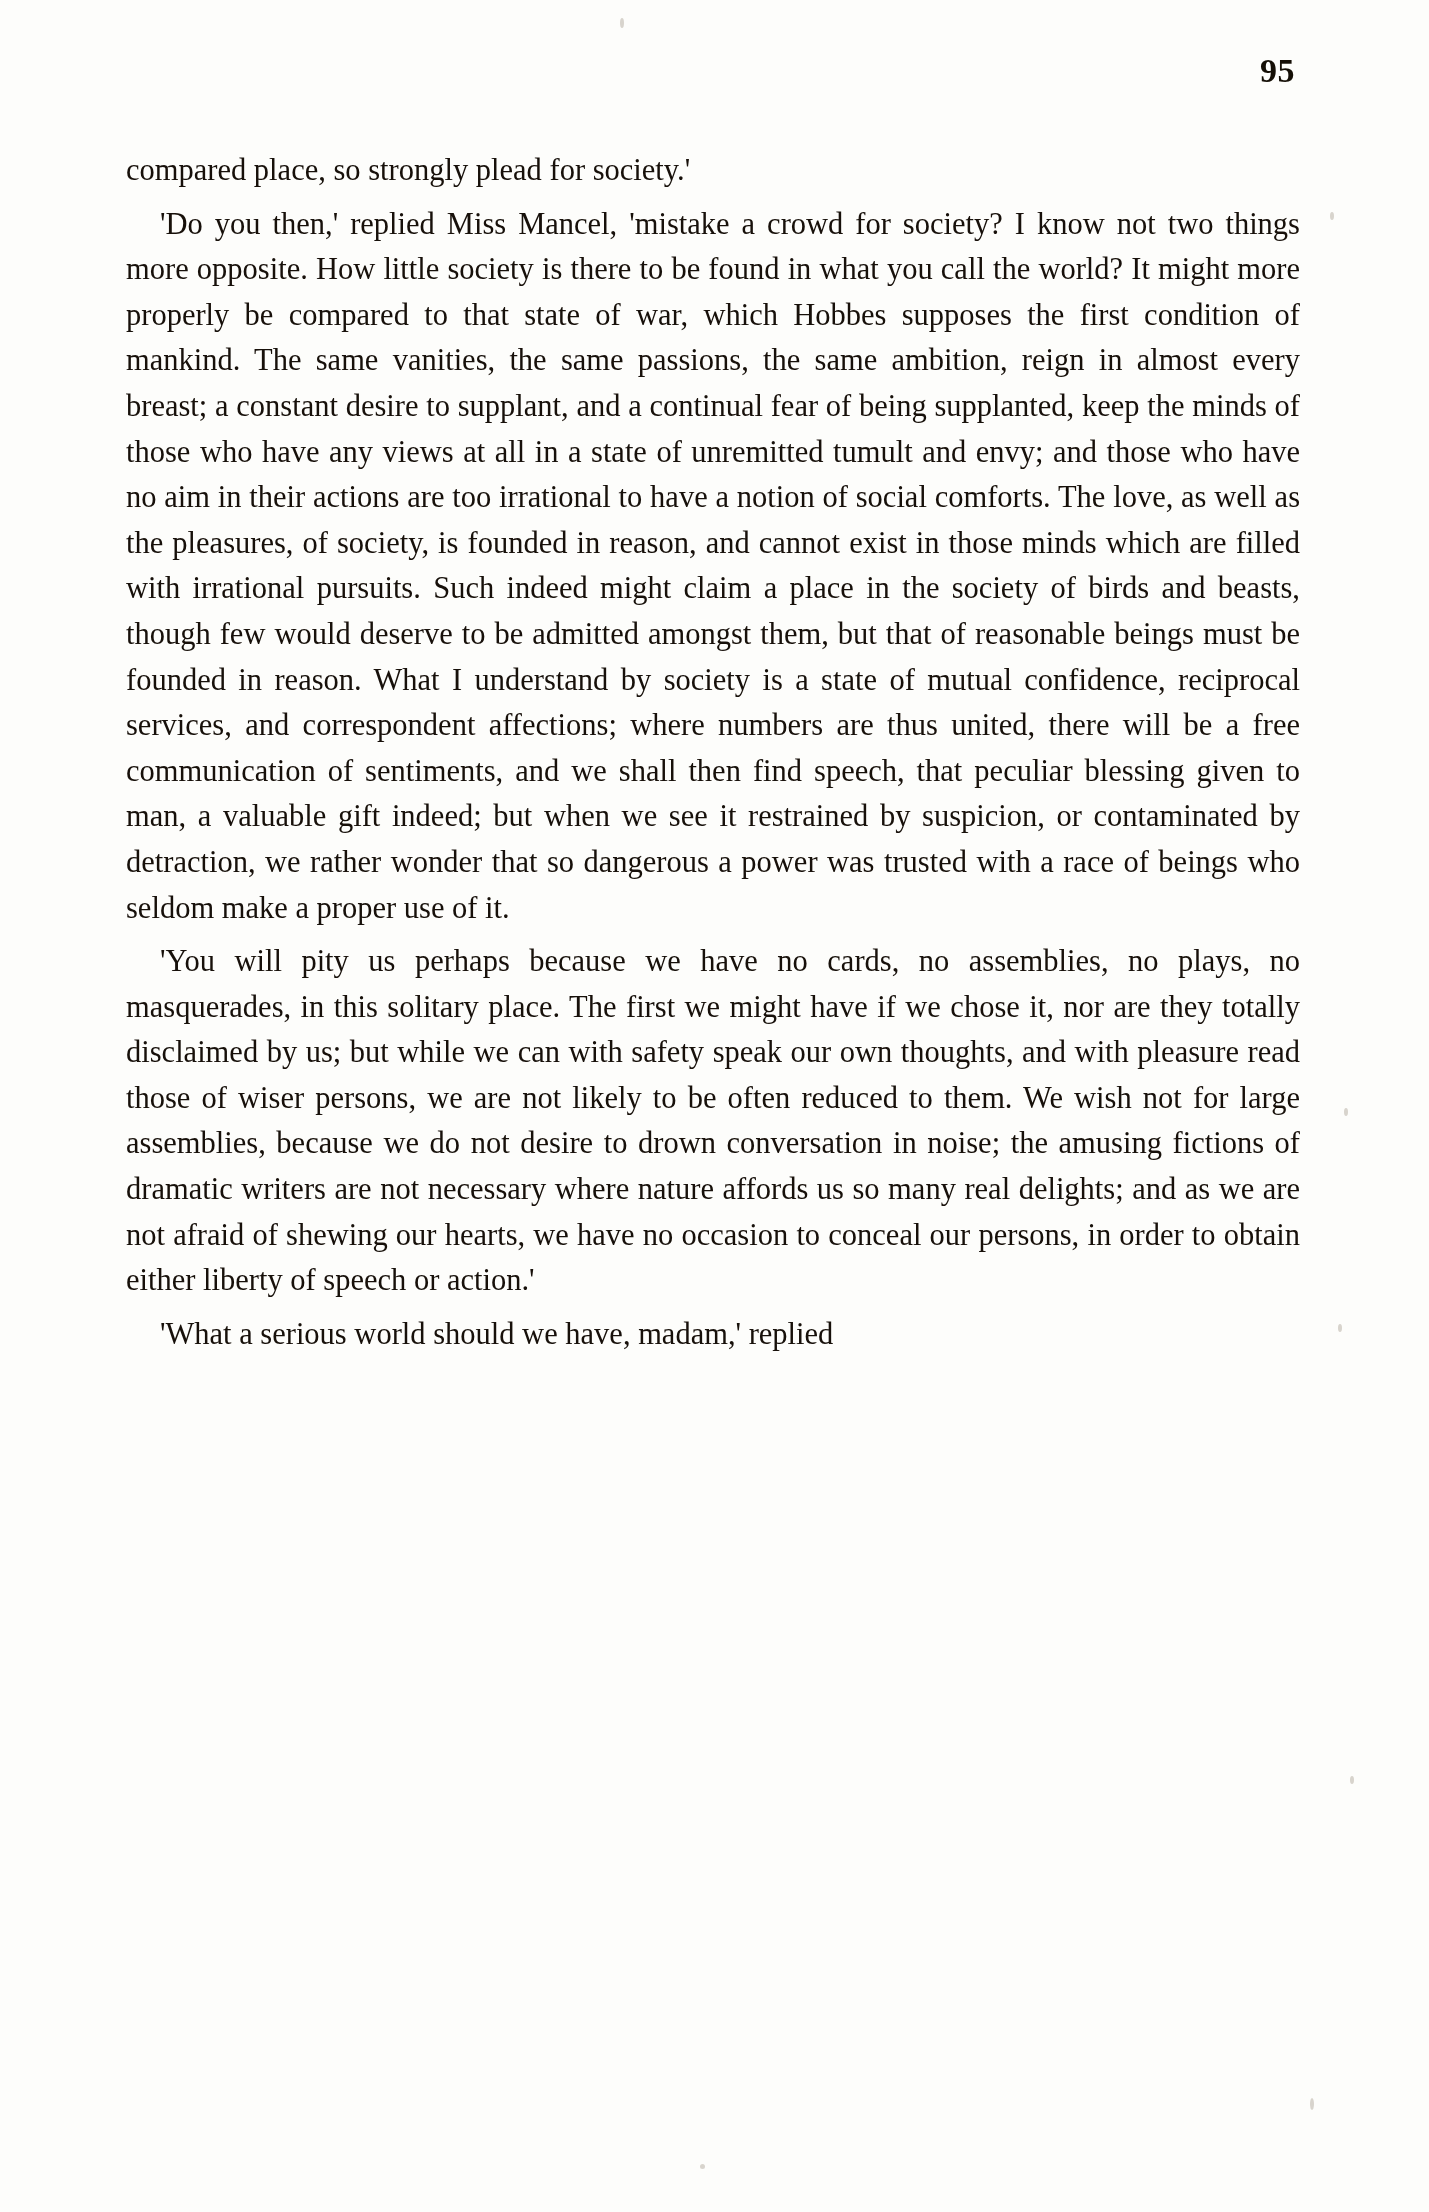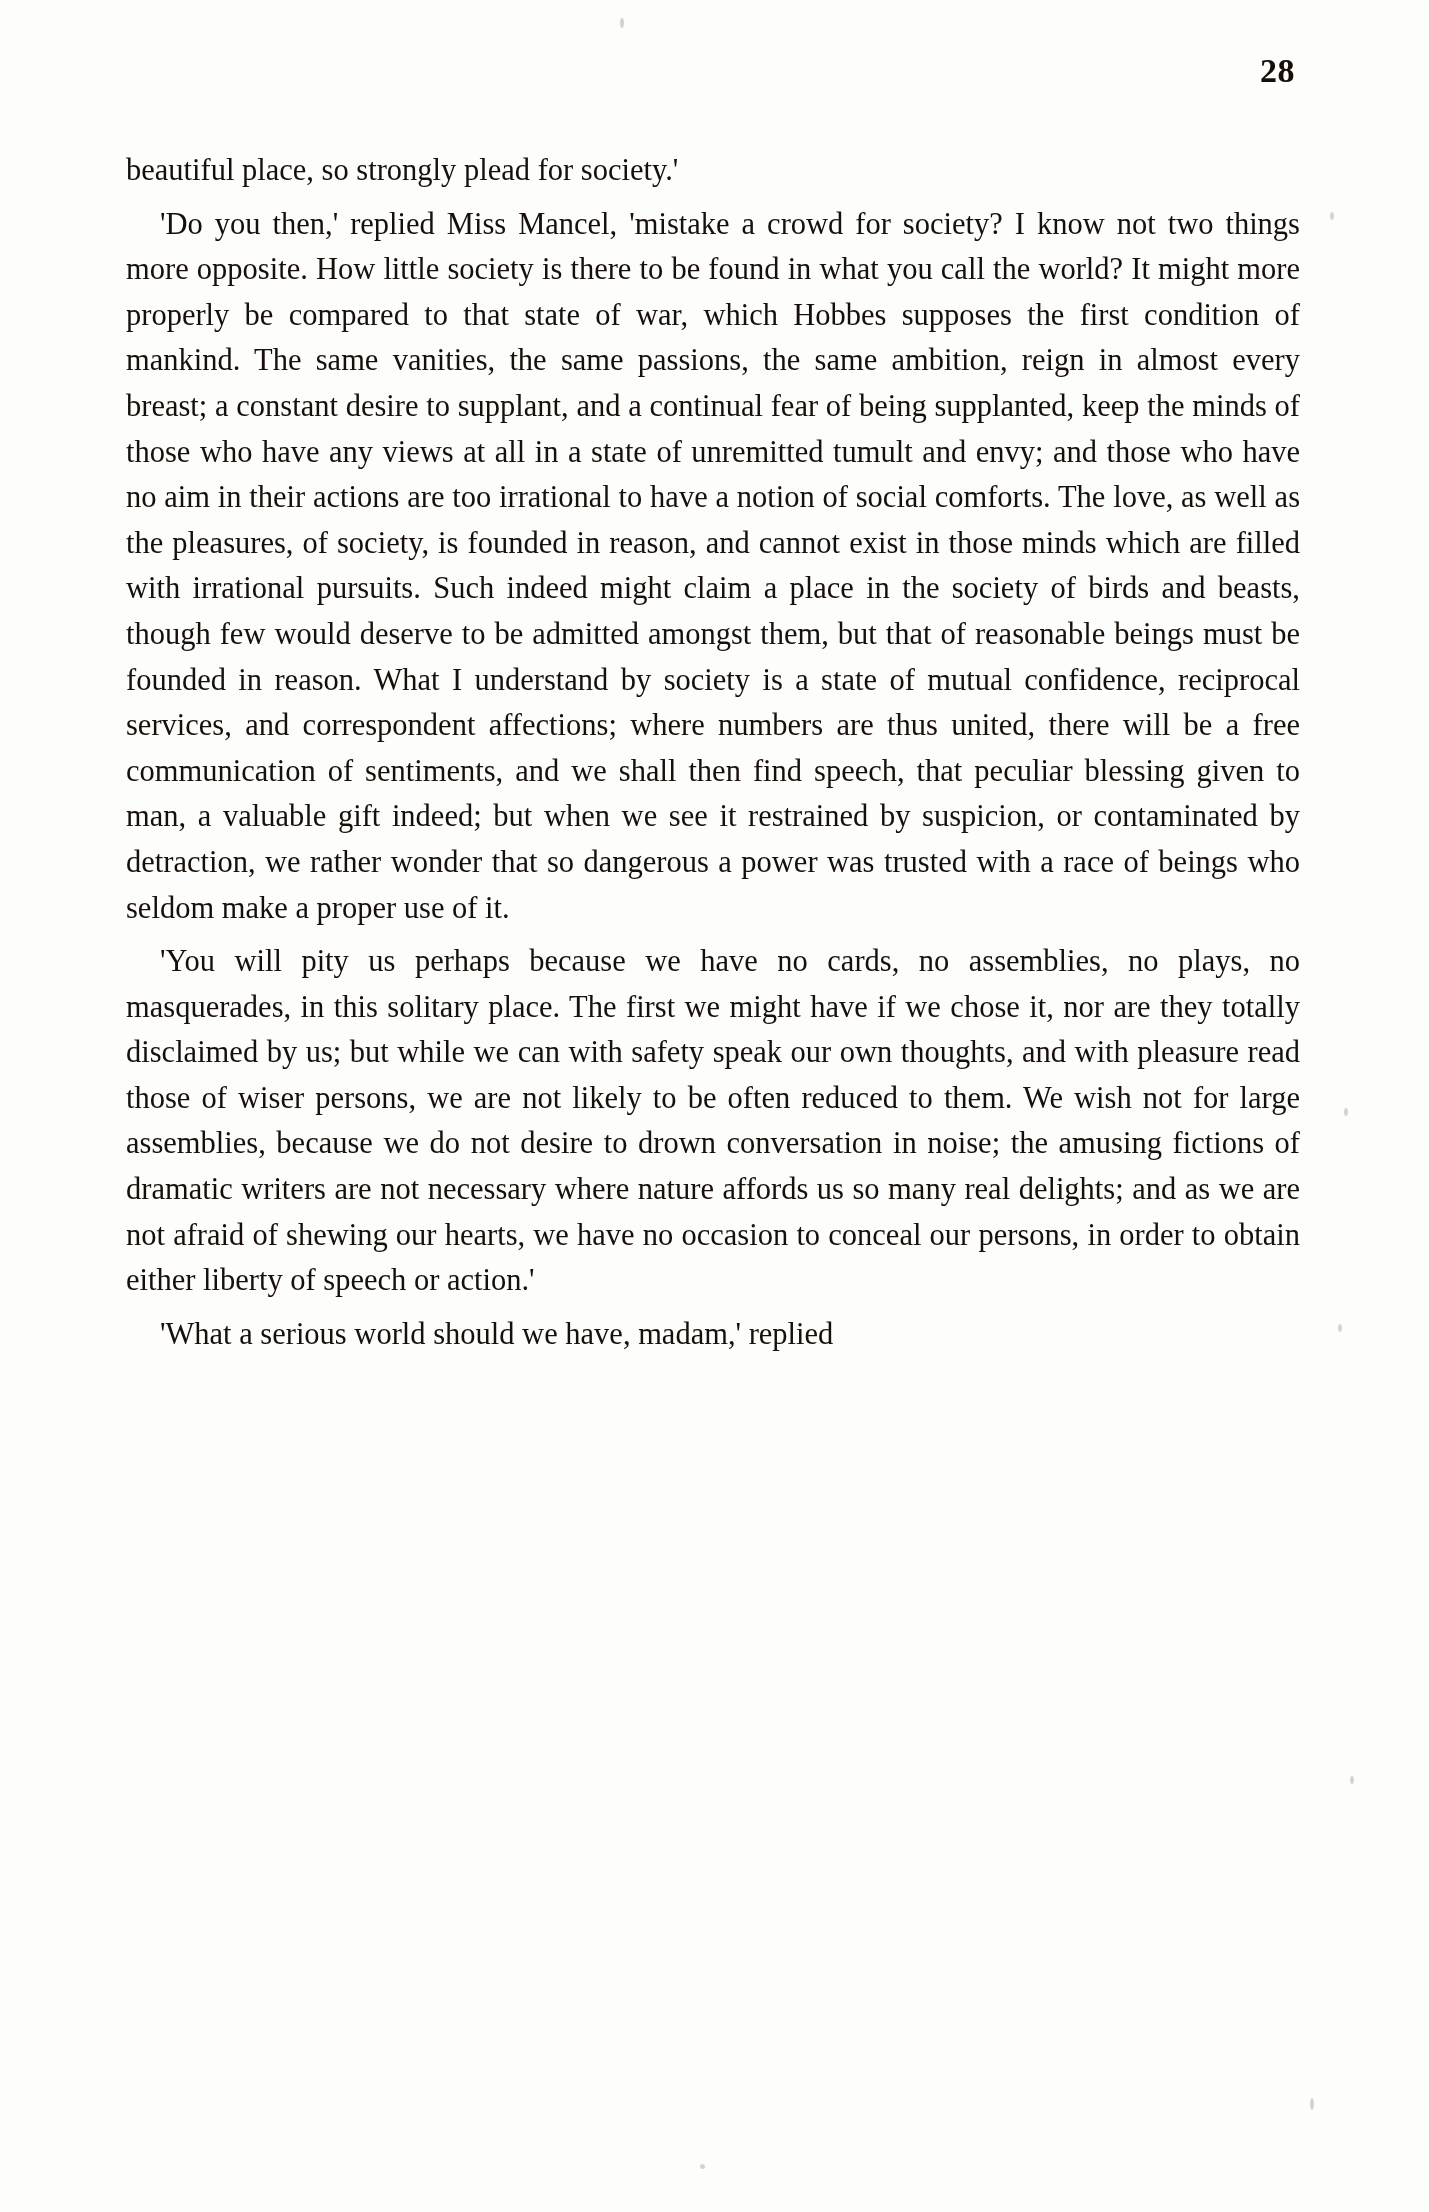--- a/index.html
+++ b/index.html
@@ -58,24 +58,24 @@
     background: #b9b3a8;
     border-radius: 50%;
     opacity: 0.55;
   }
 </style>
 </head>
 <body>
 
 <div class="page">
 
-  <div class="page-number">28</div>
+  <div class="page-number">95</div>
 
   <div class="text-block">
-    <p class="para">beautiful place, so strongly plead for society.'</p>
+    <p class="para">compared place, so strongly plead for society.'</p>
     <p class="para indent">'Do you then,' replied Miss Mancel, 'mistake a crowd for society? I know not two things more opposite. How little society is there to be found in what you call the world? It might more properly be compared to that state of war, which Hobbes supposes the first condition of mankind. The same vanities, the same passions, the same ambition, reign in almost every breast; a constant desire to supplant, and a continual fear of being supplanted, keep the minds of those who have any views at all in a state of unremitted tumult and envy; and those who have no aim in their actions are too irrational to have a notion of social comforts. The love, as well as the pleasures, of society, is founded in reason, and cannot exist in those minds which are filled with irrational pursuits. Such indeed might claim a place in the society of birds and beasts, though few would deserve to be admitted amongst them, but that of reasonable beings must be founded in reason. What I understand by society is a state of mutual confidence, reciprocal services, and correspondent affections; where numbers are thus united, there will be a free communication of sentiments, and we shall then find speech, that peculiar blessing given to man, a valuable gift indeed; but when we see it restrained by suspicion, or contaminated by detraction, we rather wonder that so dangerous a power was trusted with a race of beings who seldom make a proper use of it.</p>
     <p class="para indent">'You will pity us perhaps because we have no cards, no assemblies, no plays, no masquerades, in this solitary place. The first we might have if we chose it, nor are they totally disclaimed by us; but while we can with safety speak our own thoughts, and with pleasure read those of wiser persons, we are not likely to be often reduced to them. We wish not for large assemblies, because we do not desire to drown conversation in noise; the amusing fictions of dramatic writers are not necessary where nature affords us so many real delights; and as we are not afraid of shewing our hearts, we have no occasion to conceal our persons, in order to obtain either liberty of speech or action.'</p>
     <p class="para indent">'What a serious world should we have, madam,' replied</p>
   </div>
 
   <div class="speck" style="left:620px; top:18px; width:4px; height:10px;"></div>
   <div class="speck" style="left:1330px; top:212px; width:4px; height:8px;"></div>
   <div class="speck" style="left:1344px; top:1108px; width:4px; height:8px;"></div>
   <div class="speck" style="left:1338px; top:1324px; width:4px; height:8px;"></div>
   <div class="speck" style="left:1350px; top:1776px; width:4px; height:8px;"></div>

